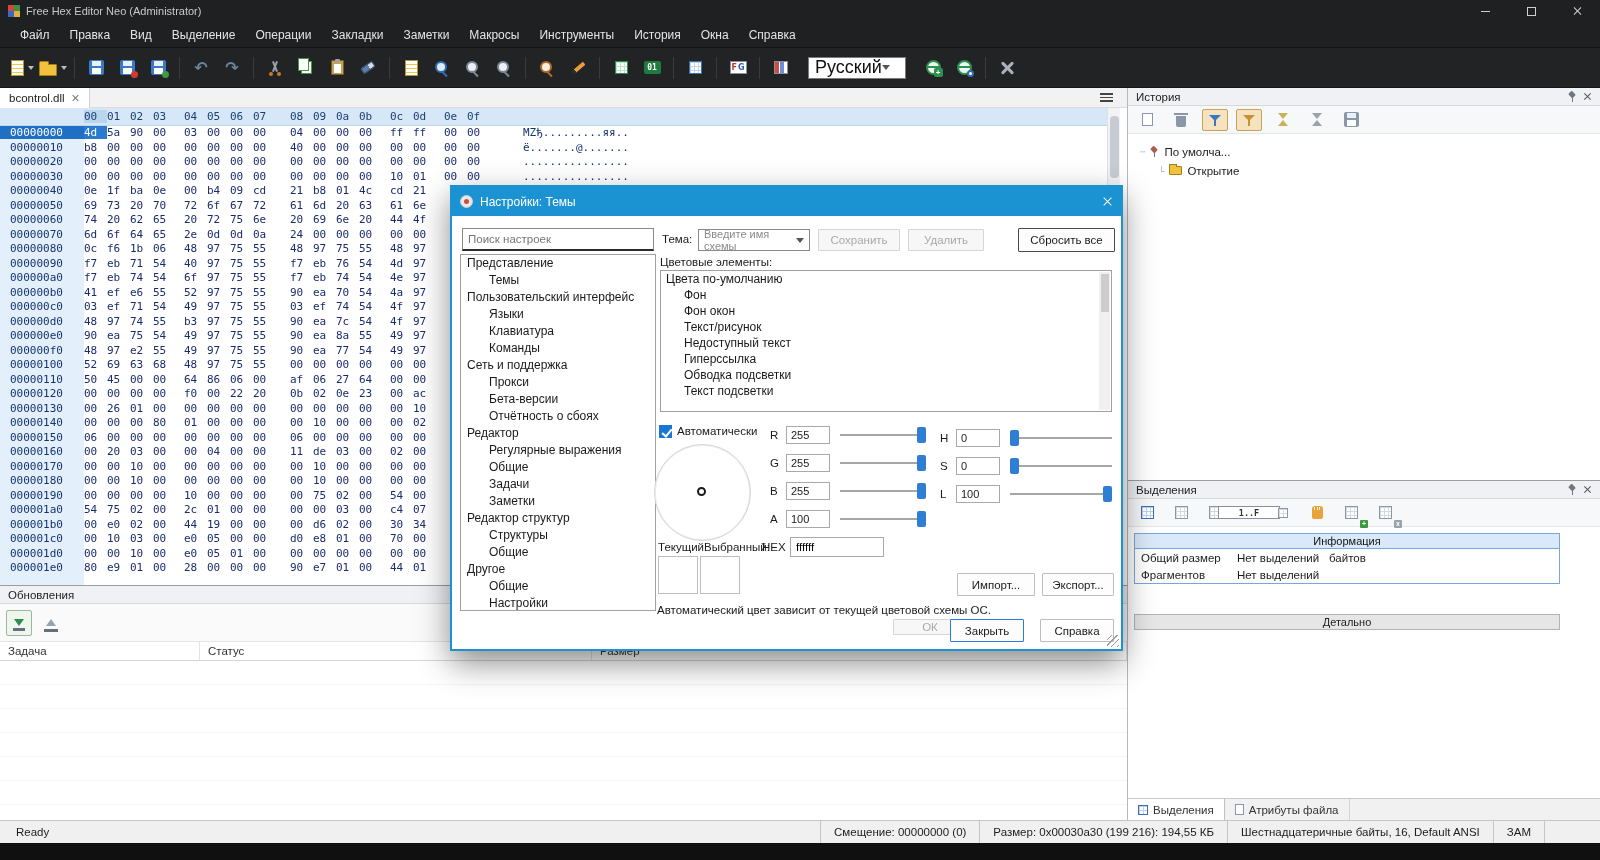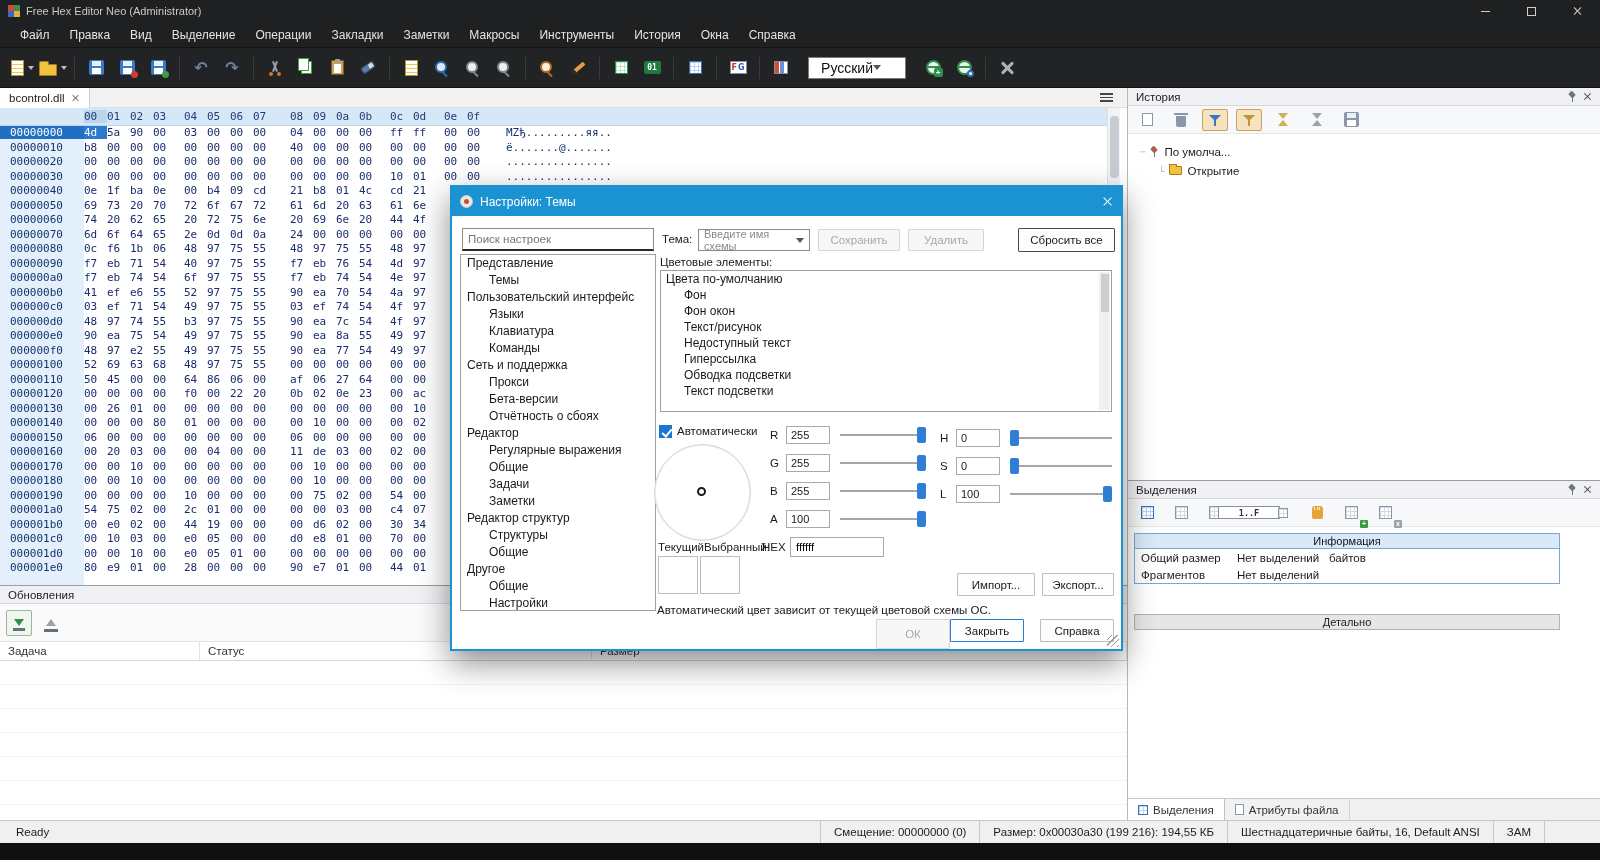--- a/index.html
+++ b/index.html
@@ -68,21 +68,21 @@
   .i-cols{width:14px;height:13px;border:1px solid #888fa0;background:linear-gradient(90deg,#d24a3a 0 4px,#fff 4px 5px,#6b8ed4 5px 9px,#fff 9px)}
   .i-globe{position:relative;width:15px;height:15px;border:2px solid #2f8f4e;border-radius:50%;background:#eaf6ee}
   .i-globe::before{content:"";position:absolute;left:0;right:0;top:4px;height:1.5px;background:#2f8f4e}
   .i-globe .plus{position:absolute;right:-4px;bottom:-4px;width:9px;height:9px;background:#2f8f4e;color:#fff;border-radius:2px;
     font:bold 8px "Liberation Sans",sans-serif;display:flex;align-items:center;justify-content:center}
   .i-globe .minimag{position:absolute;right:-4px;bottom:-4px;width:7px;height:7px;border:2px solid #2e6db4;border-radius:50%;background:#fff}
   .i-wrench{position:relative;width:18px;height:18px}
   .i-wrench::before,.i-wrench::after{content:"";position:absolute;left:7.5px;top:1px;width:3px;height:16px;background:#aab2bc;border-radius:2px}
   .i-wrench::before{transform:rotate(45deg)}.i-wrench::after{transform:rotate(-45deg)}
   .combo{width:98px;height:22px;background:#fff;border:1px solid #7a7a7a;display:flex;align-items:center;
-    justify-content:flex-end;padding:0 24px;font-size:14px;color:#111;margin:0 10px}
+    justify-content:flex-start;padding:0 6px;font-size:18px;color:#111;margin:0 10px}
   .caret-down{width:0;height:0;border-left:4px solid transparent;border-right:4px solid transparent;border-top:5px solid #555}
 
   
   .editor{position:absolute;left:0;top:88px;width:1128px;height:497px;background:#fff;border-right:1px solid #b8b8b8}
   .tabbar{position:absolute;left:0;top:0;width:100%;height:20px;background:#f2f2f2;border-bottom:1px solid #dcdcdc;display:flex;align-items:center}
   .tab{height:20px;background:#fff;border-right:1px solid #d0d0d0;display:flex;align-items:center;padding:0 9px;font-size:11.5px;color:#1c1c1c;gap:7px}
   .tab .x-sm{position:relative;width:8px;height:8px}
   .tab .x-sm::before,.tab .x-sm::after{content:"";position:absolute;left:3.5px;top:0;width:1px;height:8px;background:#777}
   .tab .x-sm::before{transform:rotate(45deg)}.tab .x-sm::after{transform:rotate(-45deg)}
   .burger{margin-left:auto;margin-right:14px;width:13px;display:flex;flex-direction:column;gap:2px}
@@ -93,21 +93,21 @@
   .colh{display:inline-block;width:23px}
   .colh-sel{background:#b9d6ef}
   .hexbody{position:absolute;left:0;top:38px;width:1107px;height:459px;background:#fff;overflow:hidden}
   .gutter-bg{position:absolute;left:0;top:0;bottom:0;width:84px;background:#e3effb}
   .hexrow{position:relative;height:14.5px;line-height:14.5px;white-space:nowrap;font:11px "DejaVu Sans Mono",monospace;color:#1a2b6d}
   .addr{display:inline-block;width:84px;padding-left:10px;background:#e3effb;color:#15336e}
   .addr-sel{background:#1f6fc4;color:#fff}
   .byte{display:inline-block;width:23px}
   .gs{margin-left:8px}.gl{margin-left:14px}
   .byte-sel{background:#2a7ad0;color:#fff}
-  .ascii{margin-left:16px;color:#15336e}
+  .ascii{margin-left:33px;color:#15336e}
   .vscroll{position:absolute;left:1107px;top:20px;width:13px;height:477px;background:#f1f3f5;border-left:1px solid #e0e0e0}
   .vthumb{position:absolute;left:2px;top:8px;width:9px;height:62px;background:#c7ccd2;border-radius:4px}
 
   
   .updates{position:absolute;left:0;top:585px;width:1128px;height:235px;background:#fff;border-top:1px solid #9d9d9d;border-right:1px solid #b8b8b8}
   .panel-header{height:18px;background:#eff1f4;border-bottom:1px solid #d8d8d8;display:flex;align-items:center;
     font-size:11.5px;color:#222;padding:0 8px}
   .upd-toolbar{height:38px;background:#fafafa;border-bottom:1px solid #e4e4e4;display:flex;align-items:center;padding-left:6px;gap:6px}
   .upd-ic{width:26px;height:26px;display:flex;align-items:center;justify-content:center;position:relative}
   .upd-ic.on{background:#eef6ee;border:1px solid #9ab89a;border-radius:2px}
@@ -713,19 +713,19 @@
     <span class="lbl" style="left:310px;top:325px">HEX</span>
     <input class="hexinput" value="ffffff" style="">
     <span class="swatch" style="left:206px;top:340px"></span>
     <span class="swatch" style="left:248px;top:340px"></span>
 
     <span class="btn" style="left:505px;top:357px;width:78px;height:23px">Импорт...</span>
     <span class="btn" style="left:590px;top:357px;width:72px;height:23px">Экспорт...</span>
 
     <span class="lbl" style="left:205px;top:388px">Автоматический цвет зависит от текущей цветовой схемы ОС.</span>
 
-    <span class="btn disabled" style="left:424px;top:403px;width:74px;height:30px">ОК</span>
+    <span class="btn disabled" style="left:441px;top:403px;width:74px;height:16px">ОК</span>
     <span class="btn primary" style="left:498px;top:403px;width:74px;height:23px">Закрыть</span>
     <span class="btn" style="left:588px;top:403px;width:74px;height:23px">Справка</span>
 
     <span class="grip"></span>
   </div>
 </div>
 
 </body></html>

